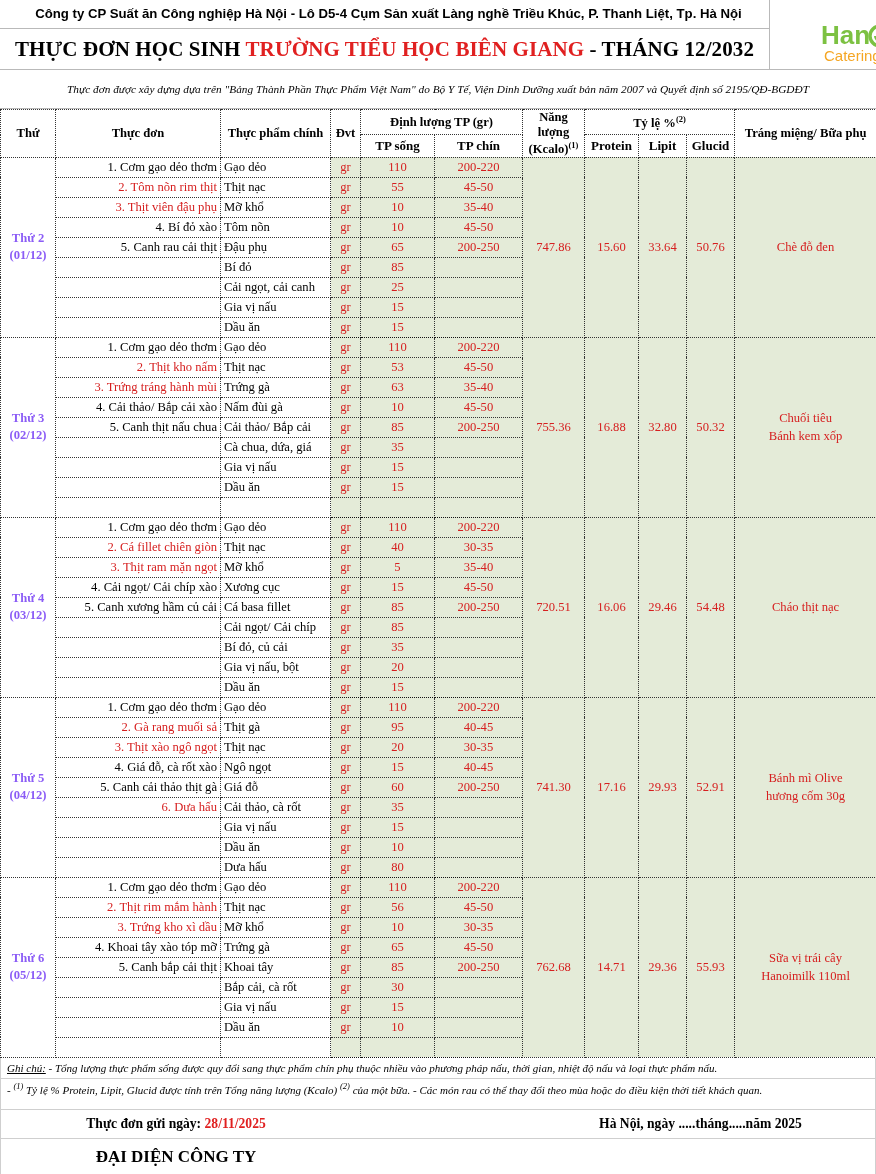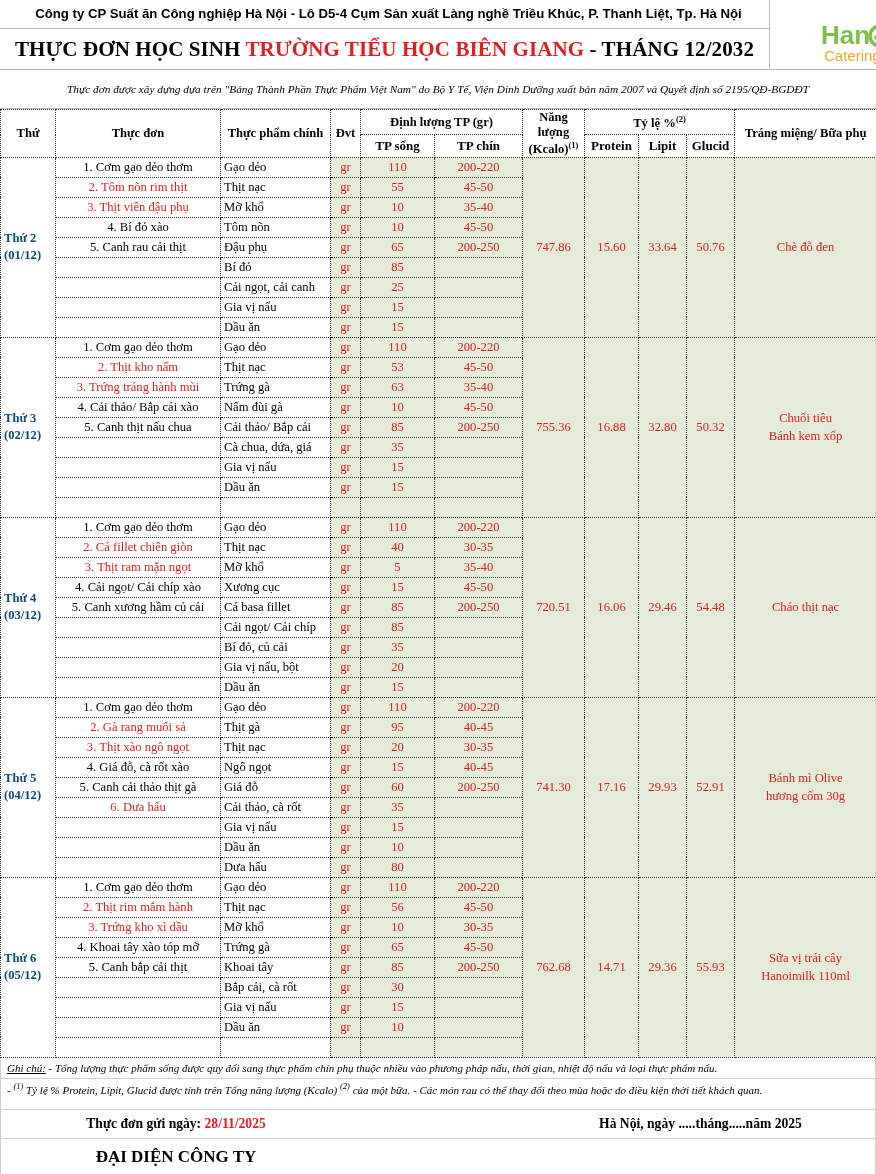--- a/index.html
+++ b/index.html
@@ -83,26 +83,26 @@
   col.c-dvt{width:30px;}
   col.c-song{width:74px;}
   col.c-chin{width:88px;}
   col.c-nl{width:62px;}
   col.c-pro{width:54px;}
   col.c-lip{width:48px;}
   col.c-glu{width:48px;}
   col.c-tm{width:142px;}
 
   td.thu{
-    font-weight:bold;color:#0c4a6e;
+    text-align:center;font-weight:bold;color:#8b5cf6;
     font-size:13.2px;line-height:1.35;
     background:#ffffff;
   }
   td.dish{
-    text-align:center;font-size:13.2px;
+    text-align:right;font-size:13.2px;
     border-top:none;border-bottom:1px solid #d8d8d8;
     border-left:1px dotted #333;border-right:1px dotted #333;
     height:20px;
     background:#ffffff;
   }
   td.dish.first{border-top:1px dotted #333;}
   td.dish.last{border-bottom:1px dotted #333;}
   td.dish.red{color:#d62020;}
 
   td.ing{

